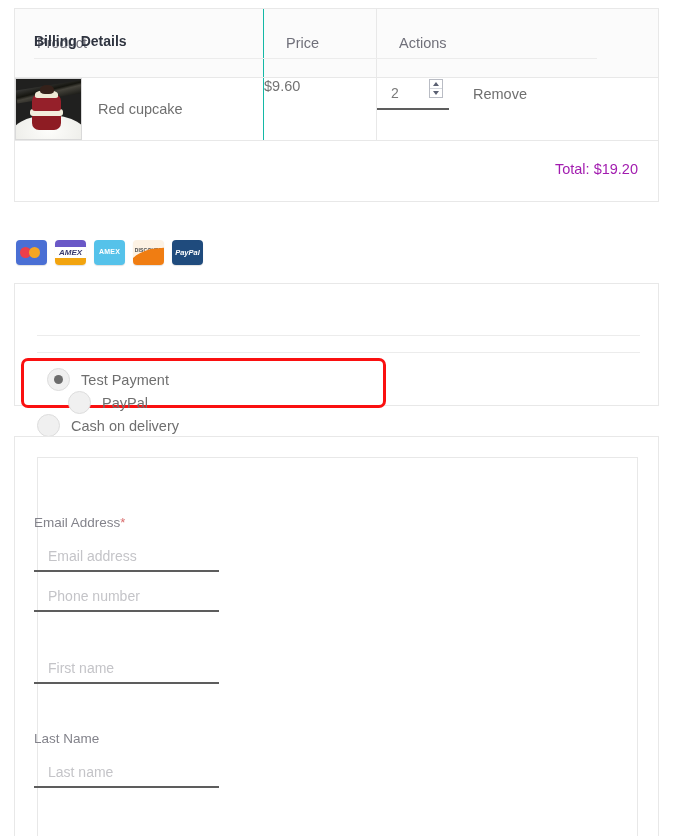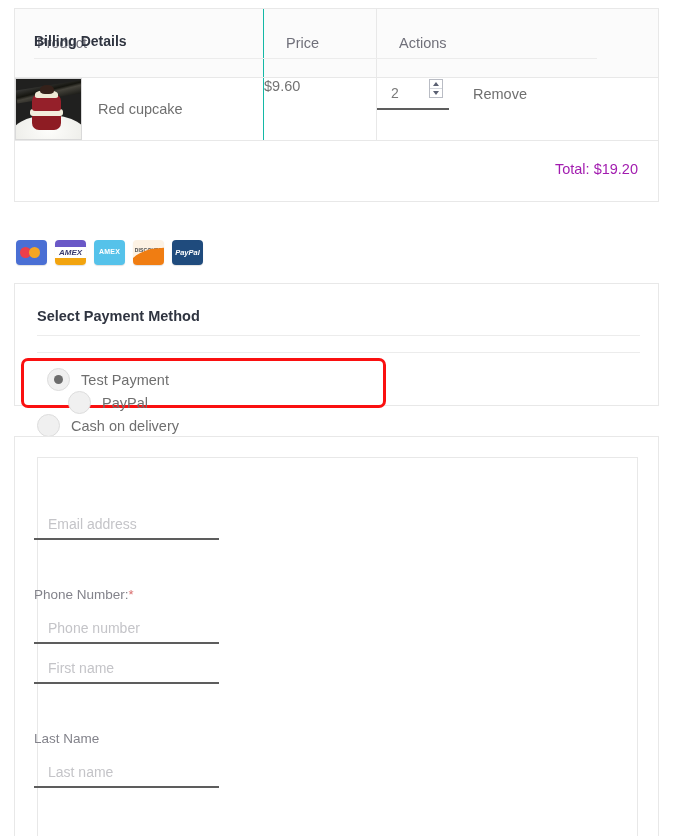--- a/index.html
+++ b/index.html
@@ -486,21 +486,20 @@
   <span class="brand brand-disc">
     <span class="disc-txt">DISCOVER</span>
     <span class="disc-swoosh"></span>
   </span>
   <span class="brand brand-pp">
     <span class="pp-txt">PayPal</span>
   </span>
 </div>
 
 <div class="pay-card">
-  <div class="pay-title">Select Payment Method</div>
   <div class="pay-hr1"></div>
   <div class="pay-hr2"></div>
 
   <div class="radio-highlight"></div>
 
   <div class="radio-row">
     <label class="radio-opt">
       <span class="radio-dot on"></span>
       <span class="radio-label">Test Payment</span>
     </label>
@@ -516,27 +515,27 @@
 </div>
 
 <div class="billing-outer">
   <div class="billing-inner"></div>
 </div>
 
 <div class="billing-title">Billing Details</div>
 <div class="billing-hr"></div>
 
 <div class="field" style="top:515px;">
+  <div class="field-label">
+    <span>Email Address</span><span class="req">*</span>
+  </div>
   <input class="field-input" type="text" placeholder="Email address" style="">
 </div>
 
 <div class="field" style="top:587px;">
-  <div class="field-label">
-    <span>Phone Number:</span><span class="req">*</span>
-  </div>
   <input class="field-input" type="text" placeholder="Phone number" style="">
 </div>
 
 <div class="field" style="top:659px;">
   <input class="field-input" type="text" placeholder="First name" style="">
 </div>
 
 <div class="field" style="top:731px;">
   <div class="field-label">
     <span>Last Name</span>

